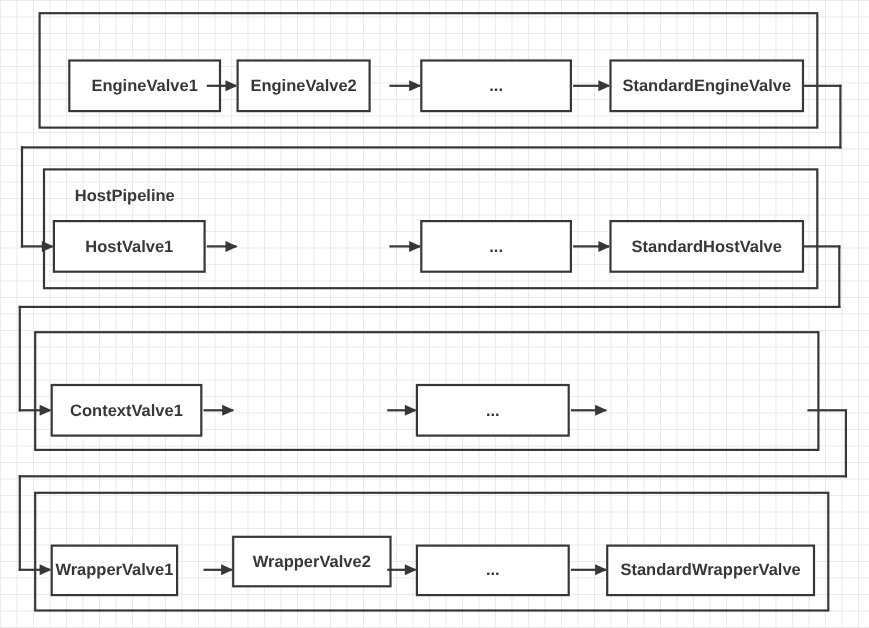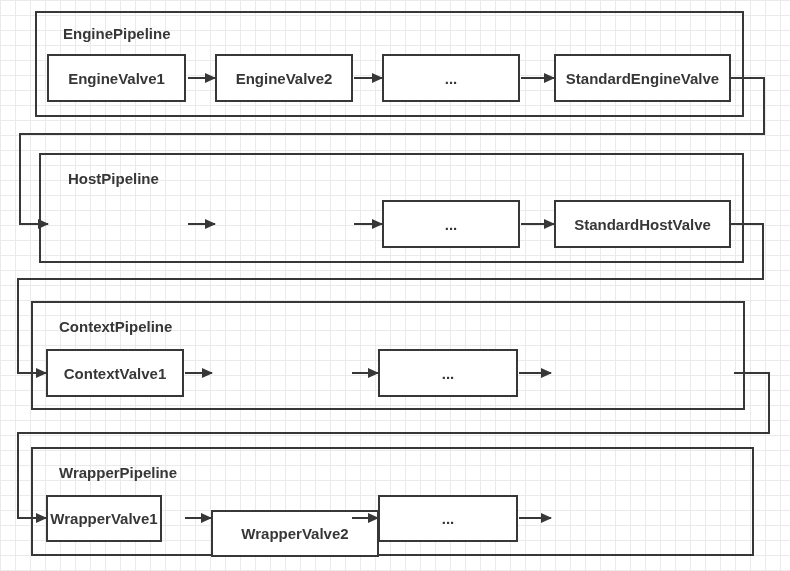--- a/index.html
+++ b/index.html
@@ -68,76 +68,75 @@
     white-space: nowrap;
     text-decoration: none;
   }
 </style>
 </head>
 <body>
 
 <div id="canvas">
 
   <div class="pipeline" style="left:35px; top:11px; width:709px; height:106px;">
-    <span class="ptitle" style="left:26px; top:12px;">EnginePipeline</span>
-    <div class="valve" style="left:10px;  top:41px; width:139px; height:48px;">EngineValve1</div>
+    <div class="valve" style="left:25px;  top:41px; width:139px; height:48px;">EngineValve1</div>
     <div class="harrow" style="left:151px; top:64px; width:27px;"></div>
-    <div class="valve" style="left:178px; top:41px; width:138px; height:48px;">EngineValve2</div>
+    <div class="valve" style="left:178px; top:41px; width:122px; height:48px;">EngineValve2</div>
     <div class="harrow" style="left:317px; top:64px; width:28px;"></div>
     <div class="valve" style="left:345px; top:41px; width:138px; height:48px;">...</div>
     <div class="harrow" style="left:484px; top:64px; width:33px;"></div>
     <div class="valve" style="left:517px; top:41px; width:177px; height:48px;">StandardEngineValve</div>
   </div>
 
   <div>
     <div class="seg" style="left:731px; top:77px; width:34px; height:2px;"></div>
     <div class="seg" style="left:763px; top:77px; width:2px; height:58px;"></div>
     <div class="seg" style="left:19px;  top:133px; width:746px; height:2px;"></div>
     <div class="seg" style="left:19px;  top:133px; width:2px; height:92px;"></div>
     <div class="harrow" style="left:19px; top:223px; width:29px;"></div>
   </div>
 
   <div class="pipeline" style="left:39px; top:153px; width:705px; height:110px;">
     <span class="ptitle" style="left:27px; top:15px;">HostPipeline</span>
+    <div class="valve" style="left:7px;   top:45px; width:139px; height:48px;">HostValve1</div>
     <div class="harrow" style="left:147px; top:68px; width:27px;"></div>
     <div class="harrow" style="left:313px; top:68px; width:28px;"></div>
     <div class="valve" style="left:341px; top:45px; width:138px; height:48px;">...</div>
     <div class="harrow" style="left:480px; top:68px; width:33px;"></div>
     <div class="valve" style="left:513px; top:45px; width:177px; height:48px;">StandardHostValve</div>
   </div>
 
   <div>
     <div class="seg" style="left:731px; top:223px; width:33px; height:2px;"></div>
     <div class="seg" style="left:762px; top:223px; width:2px; height:57px;"></div>
     <div class="seg" style="left:17px;  top:278px; width:747px; height:2px;"></div>
     <div class="seg" style="left:17px;  top:278px; width:2px; height:96px;"></div>
     <div class="harrow" style="left:17px; top:372px; width:29px;"></div>
   </div>
 
   <div class="pipeline" style="left:31px; top:301px; width:714px; height:109px;">
-    <span class="ptitle" style="left:26px; top:15px;">ContextPipeline</span>
     <div class="valve" style="left:13px;  top:46px; width:138px; height:48px;">ContextValve1</div>
     <div class="harrow" style="left:152px; top:69px; width:27px;"></div>
     <div class="harrow" style="left:319px; top:69px; width:26px;"></div>
     <div class="valve" style="left:345px; top:46px; width:140px; height:48px;">...</div>
     <div class="harrow" style="left:486px; top:69px; width:32px;"></div>
   </div>
 
   <div>
     <div class="seg" style="left:734px; top:372px; width:36px; height:2px;"></div>
     <div class="seg" style="left:768px; top:372px; width:2px; height:62px;"></div>
     <div class="seg" style="left:17px;  top:432px; width:753px; height:2px;"></div>
     <div class="seg" style="left:17px;  top:432px; width:2px; height:87px;"></div>
     <div class="harrow" style="left:17px; top:517px; width:29px;"></div>
   </div>
 
   <div class="pipeline" style="left:31px; top:447px; width:723px; height:109px;">
-    <span class="ptitle" style="left:26px; top:15px;">WrapperPipeline</span>
     <div class="valve" style="left:13px;  top:46px; width:116px; height:47px;">WrapperValve1</div>
     <div class="harrow" style="left:152px; top:68px; width:26px;"></div>
-    <div class="valve" style="left:178px; top:61px; width:168px; height:47px;">WrapperValve2</div>
+    <div class="valve" style="left:178px; top:38px; width:145px; height:47px;">WrapperValve2</div>
     <div class="harrow" style="left:319px; top:68px; width:26px;"></div>
     <div class="valve" style="left:345px; top:46px; width:140px; height:47px;">...</div>
     <div class="harrow" style="left:486px; top:68px; width:32px;"></div>
+    <div class="valve" style="left:518px; top:46px; width:190px; height:47px;">StandardWrapperValve</div>
   </div>
 
 
 </div>
 
 </body></html>

